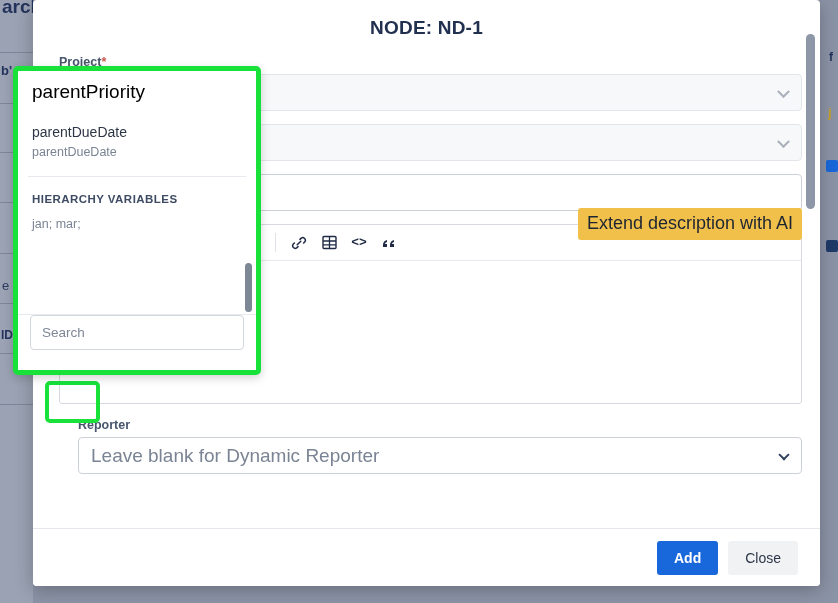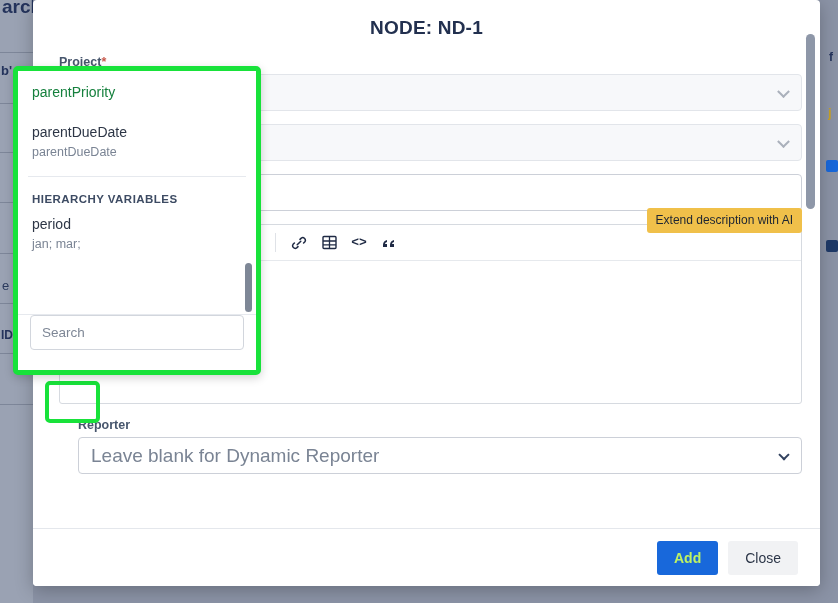--- a/index.html
+++ b/index.html
@@ -105,21 +105,21 @@
     border-radius: 4px;
   }
 
   
   .editor-wrap { position: relative; margin-top: 4px; }
   .ai-btn {
     position: absolute;
     right: 0px; top: -16px;
     background: #f0c04a;
     color: #1d2533;
-    font-size: 12px;
+    font-size: 18px;
     padding: 5px 9px 6px 9px;
     border-radius: 3px;
     border: none;
     cursor: pointer;
     z-index: 4;
     white-space: nowrap;
   }
   .editor {
     border: 1px solid #d6dae0;
     border-radius: 3px;
@@ -180,21 +180,21 @@
     gap: 10px;
   }
   .btn {
     font-size: 14px;
     border: none;
     border-radius: 3px;
     padding: 9px 17px;
     cursor: pointer;
     font-family: inherit;
   }
-  .btn-primary { background: #1868db; color: #bef264; font-weight: 600; }
+  .btn-primary { background: #1868db; color: #ffffff; font-weight: 600; }
   .btn-subtle  { background: #f1f2f4; color: #2c3648; }
 
   
   #modal-scroll-track {
     position: absolute;
     right: 2px; top: 0; width: 12px; height: 586px;
     background: transparent;
   }
   #modal-scroll-thumb {
     position: absolute;
@@ -219,21 +219,21 @@
   #var-list {
     position: relative;
     height: 245px;
     overflow: hidden;
     padding: 0;
   }
   .vitem { padding: 5px 14px 7px 14px; }
   .vitem .vname {
     font-size: 14px; color: #2d3646; line-height: 20px;
   }
-  .vitem .vname.muted { color: #15803d; font-size: 14px; }
+  .vitem .vname.muted { color: #000000; font-size: 19px; }
   .vitem .vsub {
     font-size: 12.5px; color: #7a8494; line-height: 18px; margin-top: 1px;
   }
   .vdiv { height: 1px; background: #e6e9ee; margin: 8px 10px 0 10px; }
   .vgroup-title {
     font-size: 11.5px;
     font-weight: 700;
     letter-spacing: .45px;
     color: #3d4b63;
     padding: 16px 14px 4px 14px;
@@ -454,21 +454,20 @@
     <div class="vitem" style="padding-top:13px;">
       <div class="vname">parentDueDate</div>
       <div class="vsub">parentDueDate</div>
     </div>
 
     <div class="vdiv"></div>
 
     <div class="vgroup-title">HIERARCHY VARIABLES</div>
 
     <div class="vitem">
-      <div class="vname">period</div>
       <div class="vsub">jan; mar;</div>
     </div>
 
 
     <div id="vlist-scroll-thumb"></div>
   </div>
 
   <div id="var-search-wrap">
     <input id="var-search" type="text" placeholder="Search" style="">
   </div>

